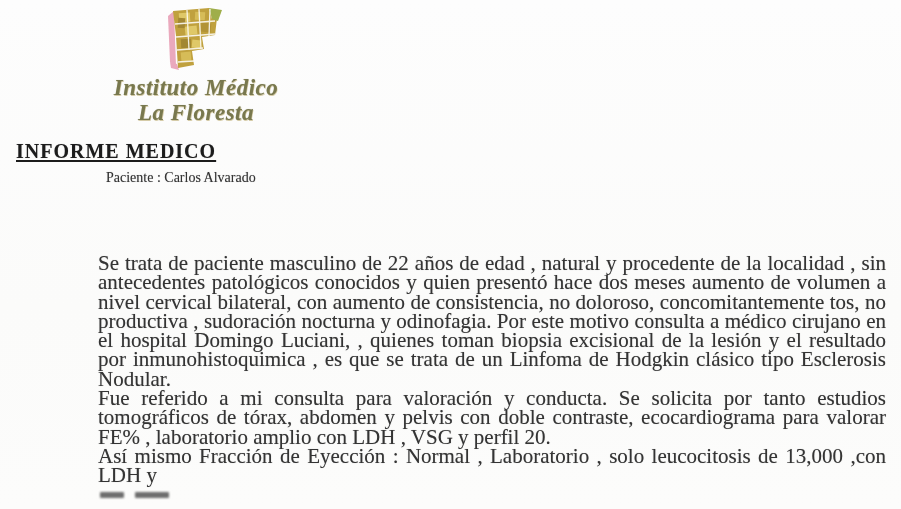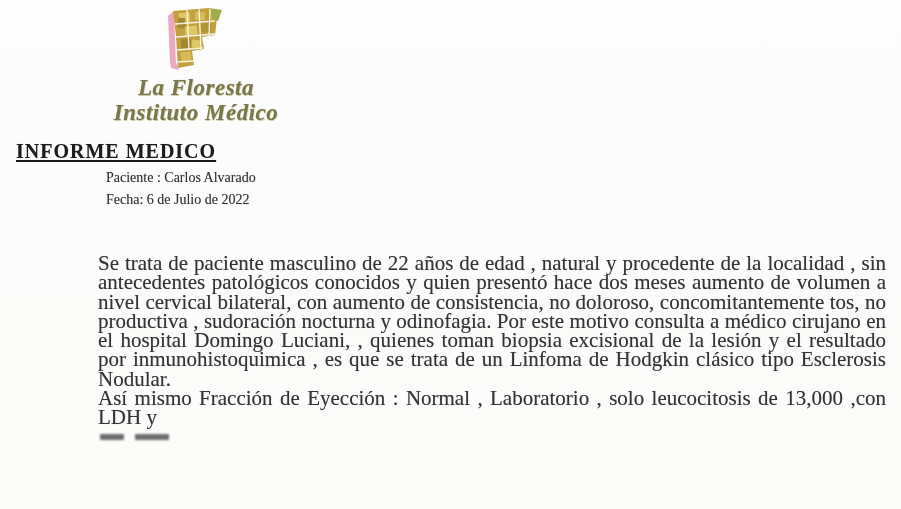--- a/index.html
+++ b/index.html
@@ -111,32 +111,32 @@
       <g stroke="#ffffff" stroke-width="1.3" opacity="0.85">
         <line x1="10" y1="18" x2="50" y2="15"></line>
         <line x1="11" y1="31" x2="50" y2="28"></line>
         <line x1="12" y1="44" x2="38" y2="42"></line>
         <line x1="13" y1="56" x2="29" y2="55"></line>
         <line x1="22" y1="4" x2="24" y2="44"></line>
         <line x1="34" y1="3" x2="36" y2="43"></line>
         <line x1="45" y1="3" x2="44" y2="30"></line>
       </g>
     </svg>
+    <div class="org-line">Instituto Médico</div>
     <div class="org-line">La Floresta</div>
-    <div class="org-line">Instituto Médico</div>
   </div>
 
   <h1 class="report-title scan-text">INFORME MEDICO</h1>
 
   <div class="patient-block scan-text">
     <div>Paciente : Carlos Alvarado</div>
-    <div>Fecha:  6  de Julio de 2022</div>
   </div>
 
   <div class="body-text scan-text">
     <p>Se trata de paciente masculino de 22 años de edad , natural y procedente de la localidad , sin antecedentes patológicos conocidos y quien presentó hace dos meses aumento de volumen  a nivel cervical bilateral, con aumento de consistencia, no doloroso, concomitantemente tos, no productiva , sudoración nocturna  y  odinofagia. Por este motivo consulta a médico cirujano en el hospital Domingo Luciani,  , quienes toman biopsia excisional de la lesión y el resultado por inmunohistoquimica , es que se trata de un Linfoma de  Hodgkin clásico tipo Esclerosis Nodular.</p>
+    <p>Fue referido a mi consulta para valoración y conducta. Se solicita  por tanto estudios tomográficos de tórax, abdomen y pelvis con doble contraste, ecocardiograma para valorar FE% , laboratorio amplio con LDH , VSG y perfil 20.</p>
     <p>Así mismo  Fracción de Eyección : Normal  ,  Laboratorio , solo leucocitosis de 13,000 ,con LDH y</p>
     <div class="cut-fragment">
       <span class="m1"></span><span class="m2"></span>
     </div>
   </div>
 
 </div>
 
 </body></html>

